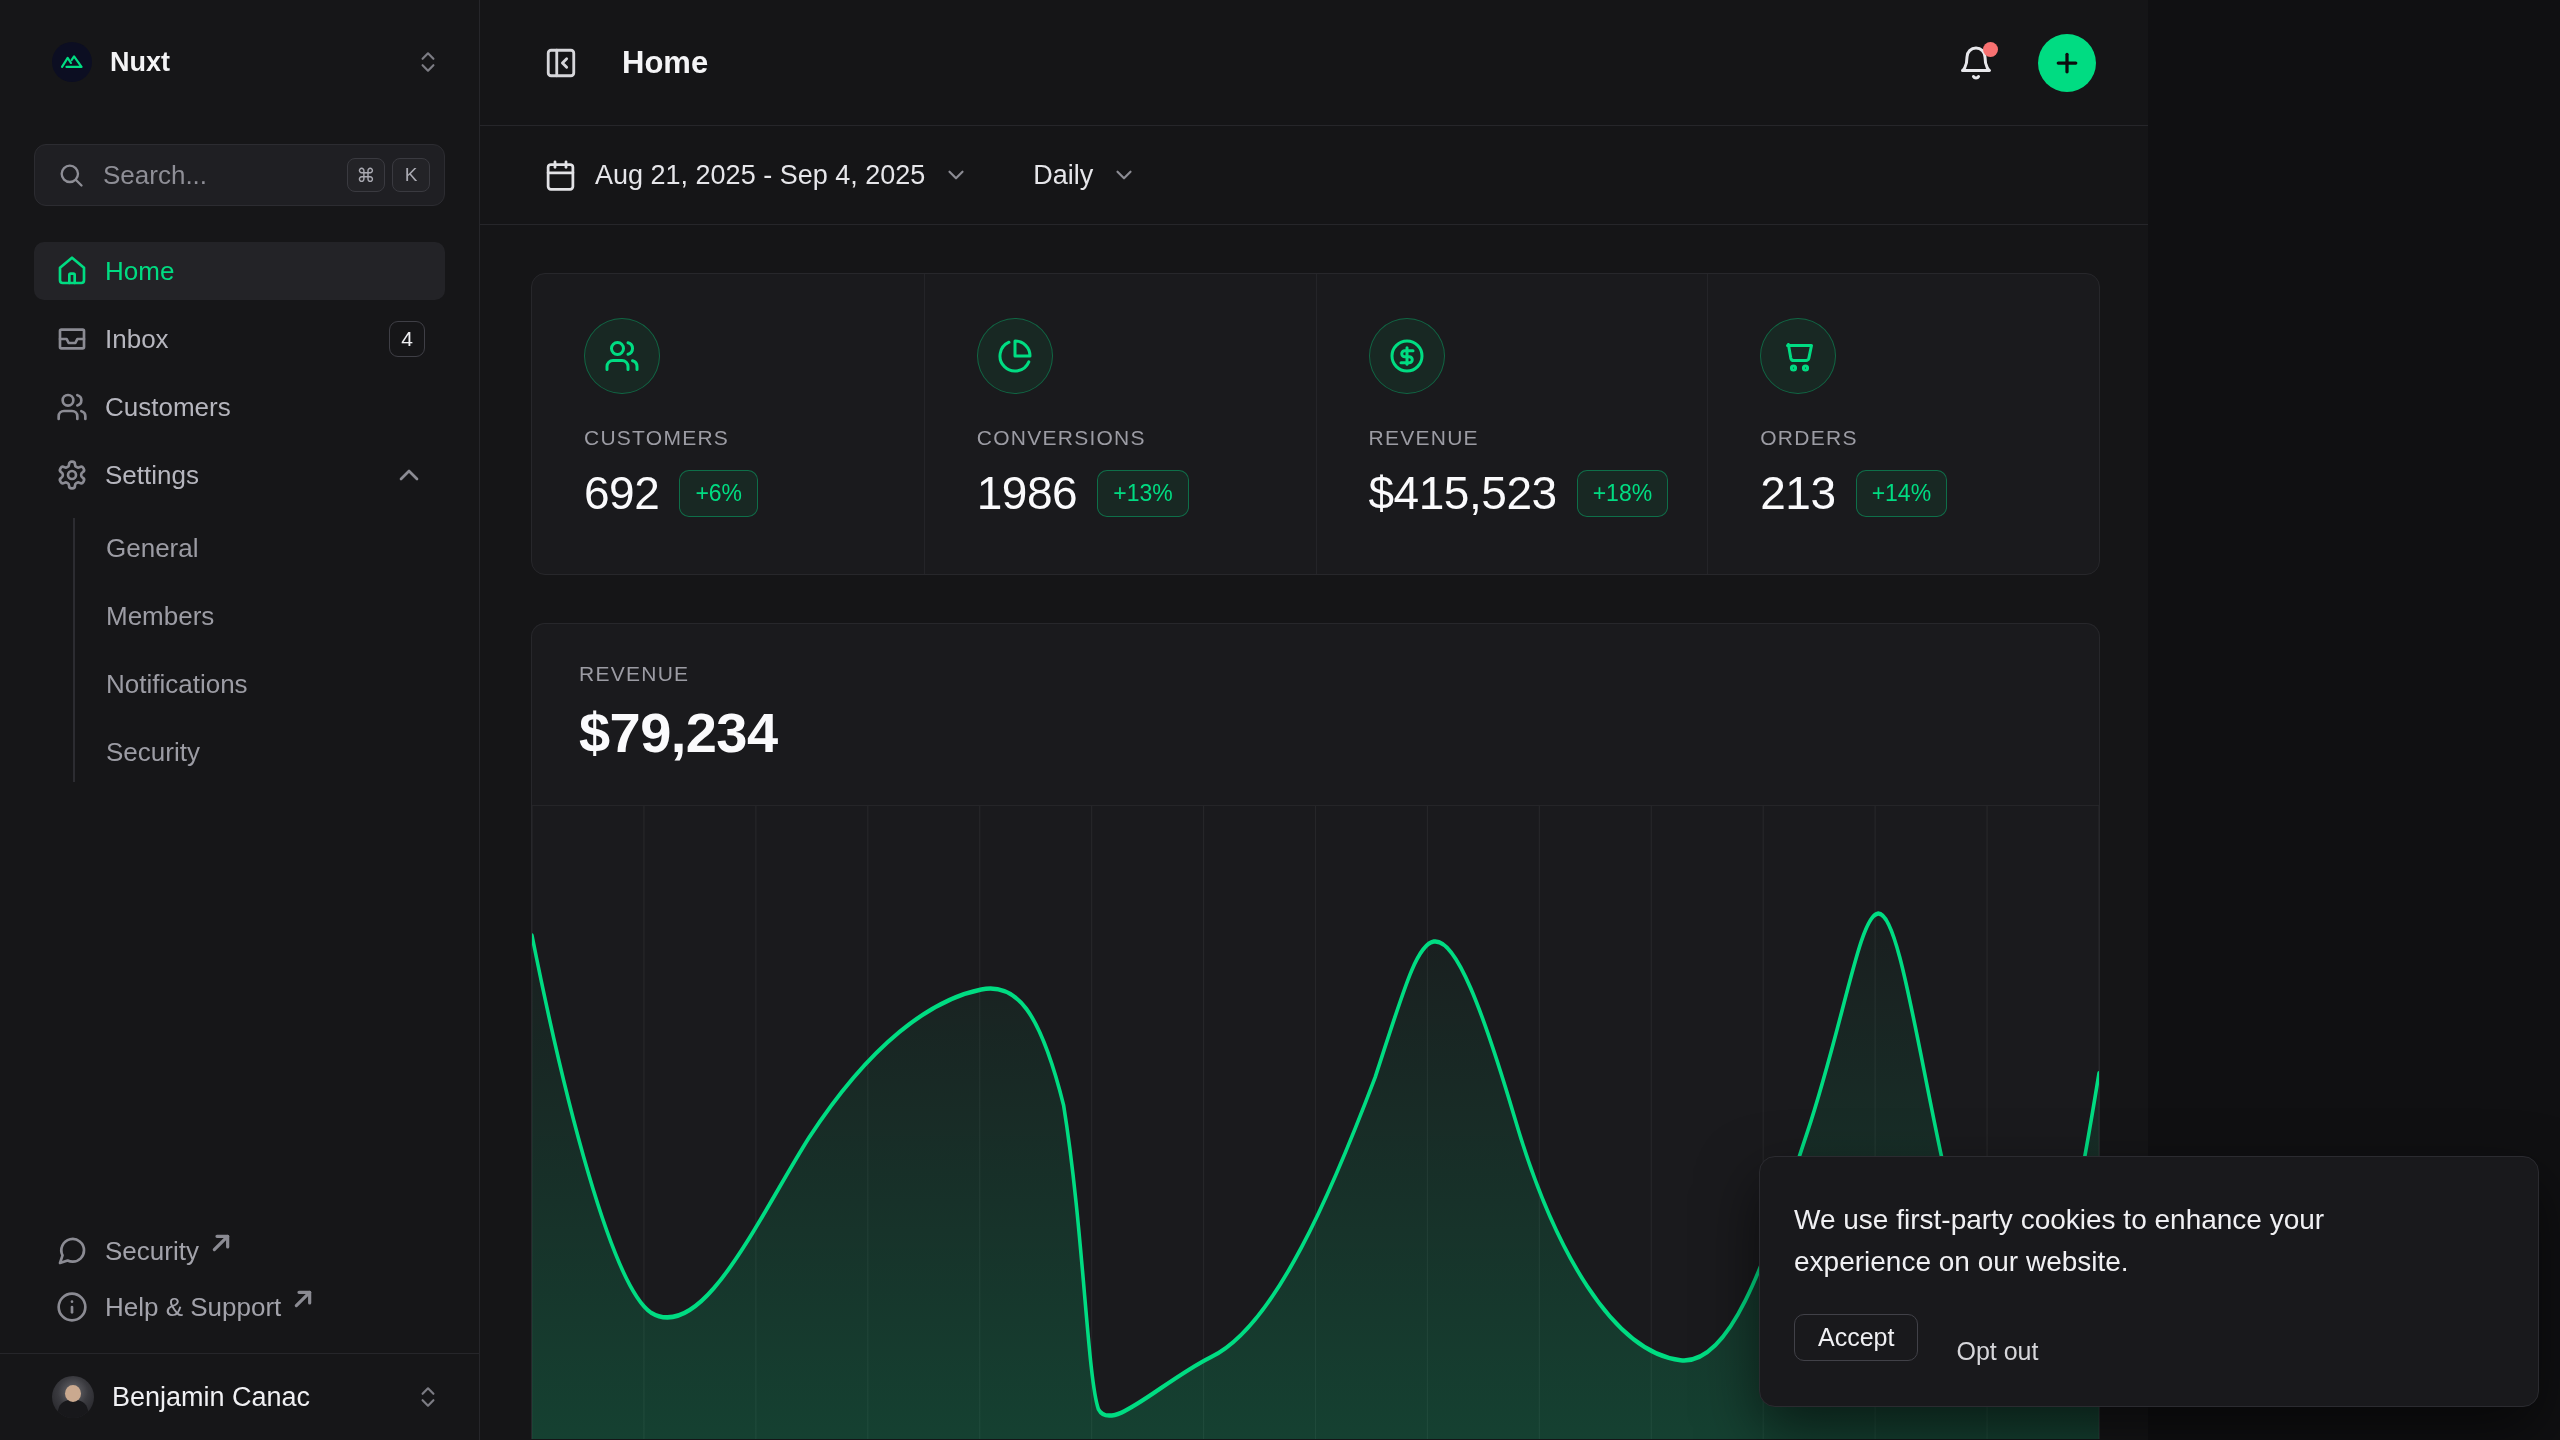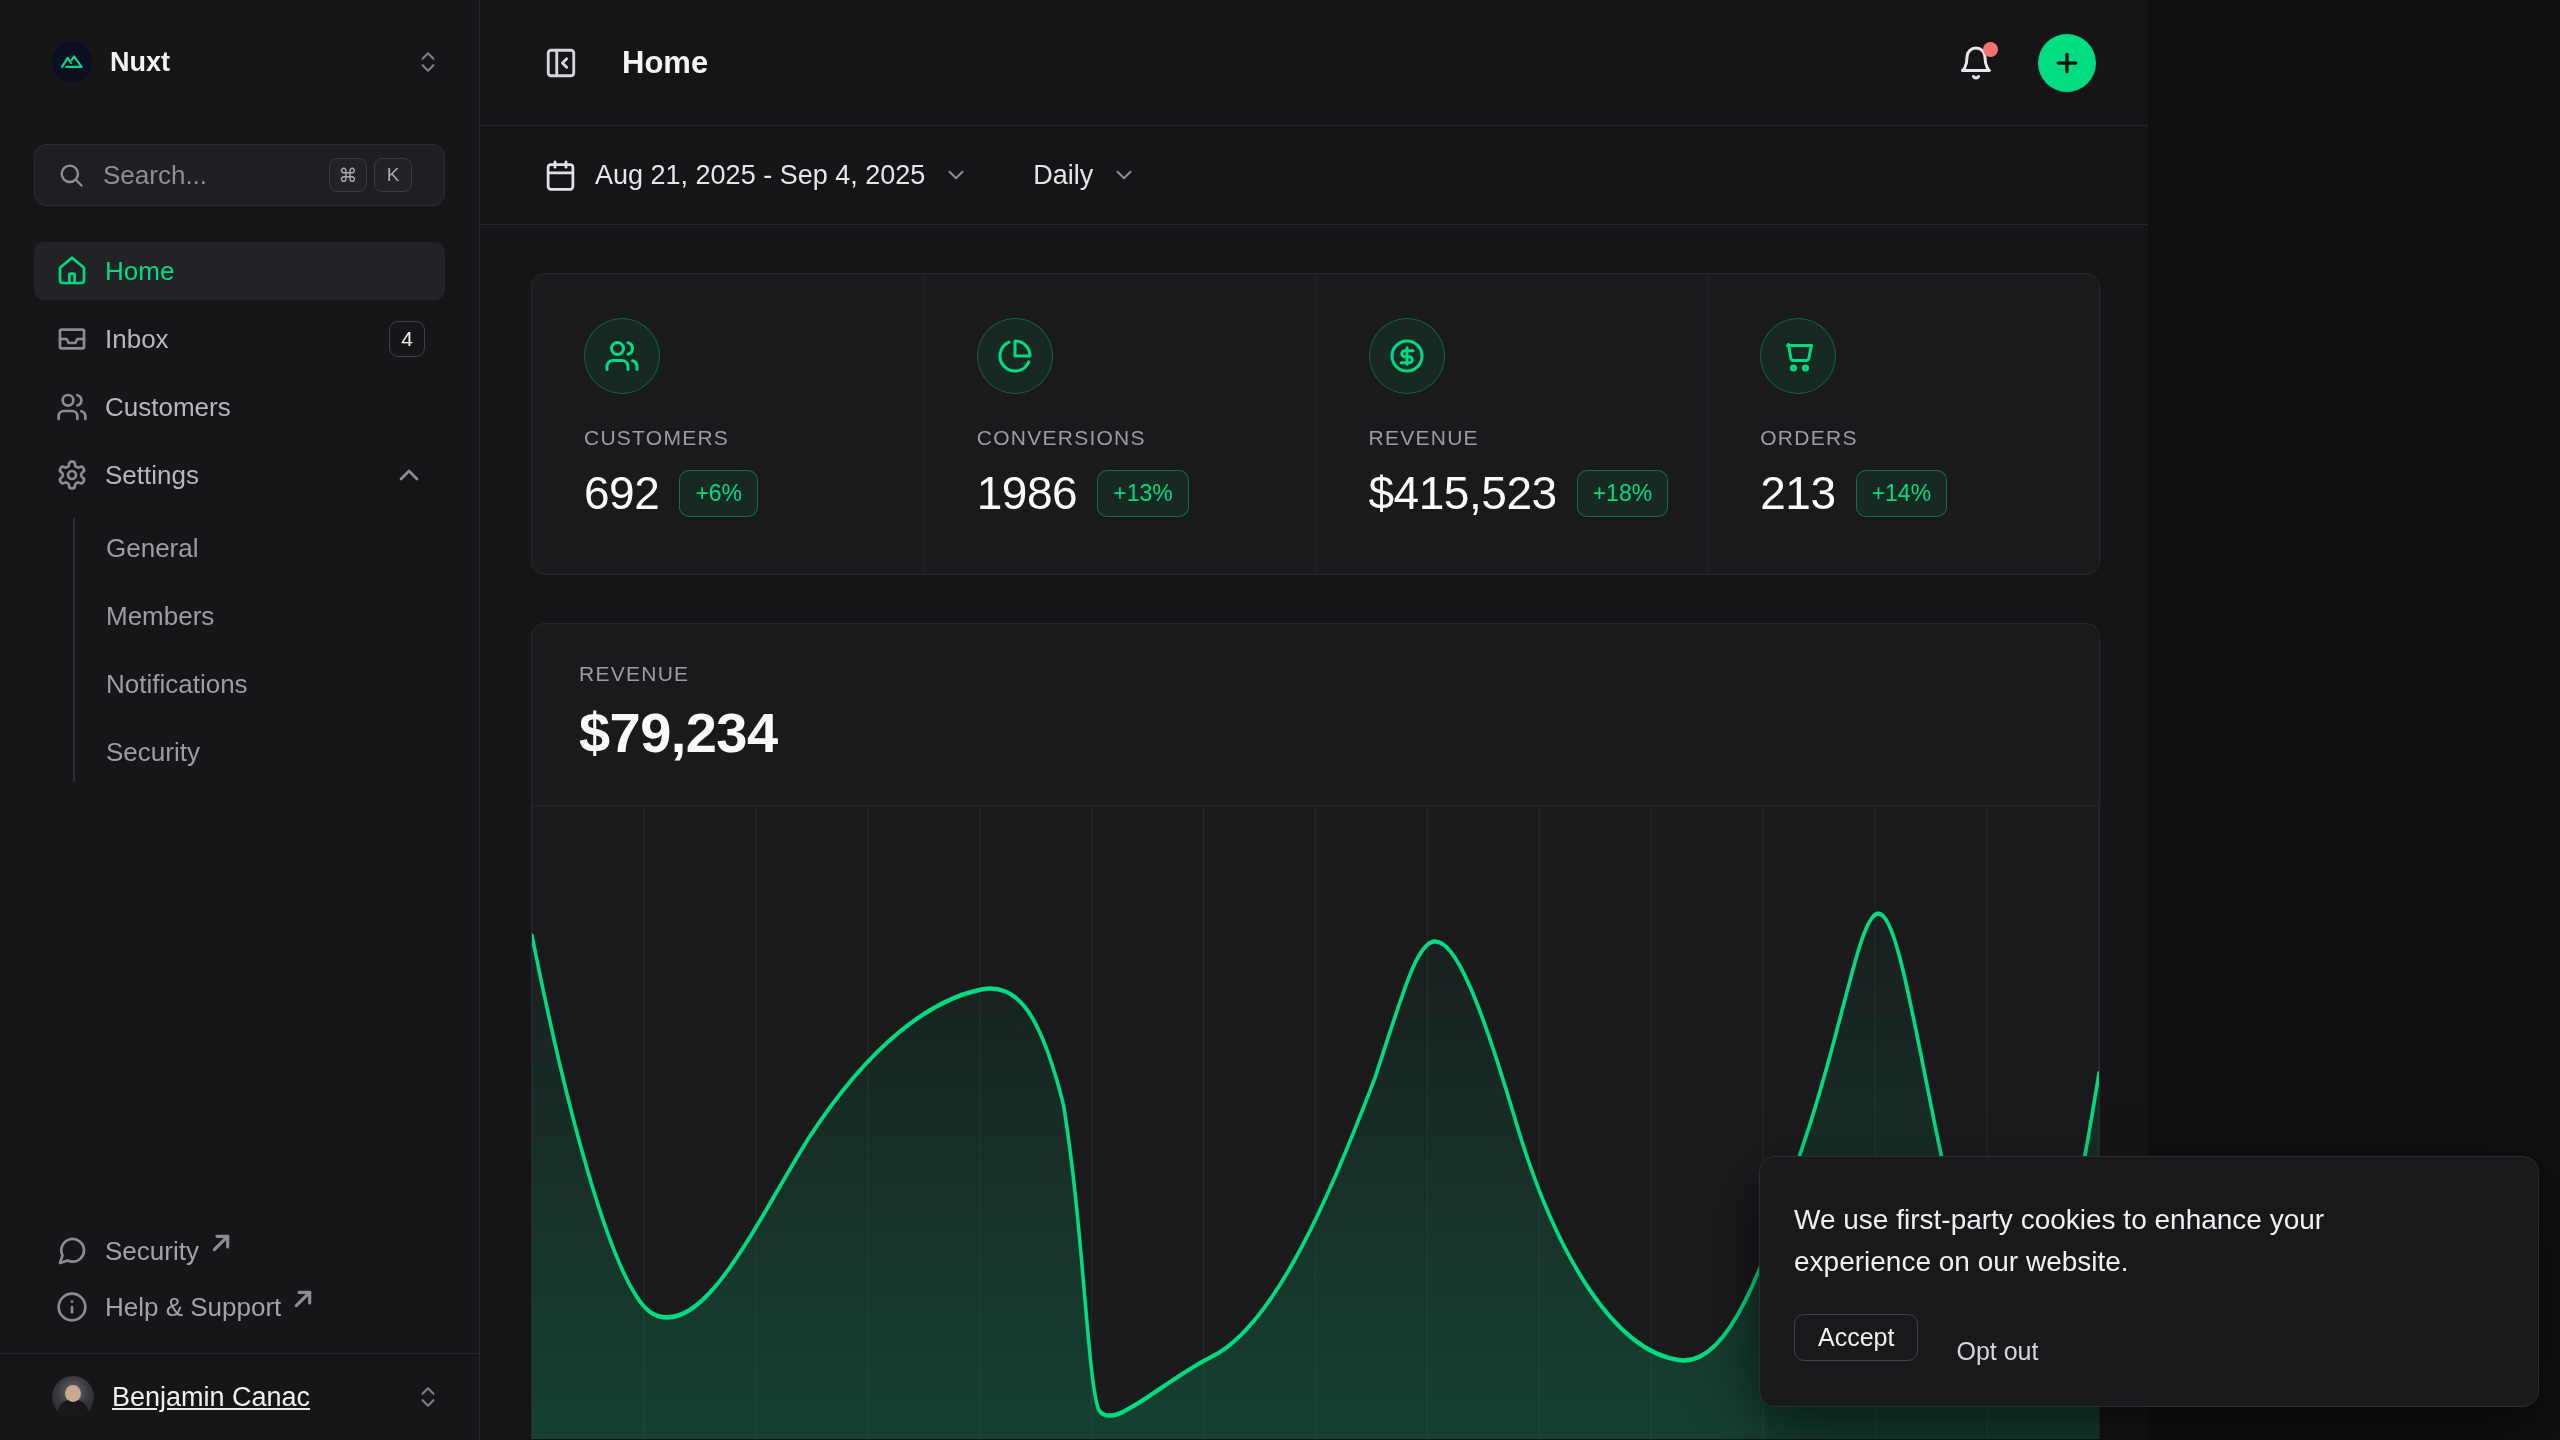--- a/index.html
+++ b/index.html
@@ -12,21 +12,21 @@
              display:flex; flex-direction:column; padding:0 34px; position:relative; }
   .team-row { display:flex; align-items:center; gap:18px; margin-top:36px; padding:0 4px 0 18px;
               height:52px; border-radius:10px; cursor:pointer; }
   .logo-avatar { width:40px; height:40px; border-radius:50%; background:#0c0e22;
                  display:flex; align-items:center; justify-content:center; flex:0 0 auto; }
   .logo-avatar svg { width:26px; height:26px; color:#00dc82; }
   .team-name { font-size:27px; font-weight:600; color:#f4f4f6; }
   .ic-chevrons { width:26px; height:26px; color:#7c7c84; margin-left:auto; }
 
   .search { margin-top:56px; height:62px; border-radius:12px; background:#1f1f23;
-            border:1px solid #2c2c31; display:flex; align-items:center; padding:0 32px 0 22px; cursor:text; }
+            border:1px solid #2c2c31; display:flex; align-items:center; padding:0 14px 0 22px; cursor:text; }
   .search svg { width:28px; height:28px; color:#8e8e96; }
   .search-ph { margin-left:18px; font-size:26px; color:#8e8e96; }
   .kbds { margin-left:auto; display:flex; gap:7px; }
   .kbds kbd { min-width:38px; height:34px; padding:0 8px; border-radius:8px; background:#232327;
               border:1px solid #3a3a40; color:#a9a9b1; font-size:19px; display:flex;
               align-items:center; justify-content:center; font-family:inherit; }
 
   nav { margin-top:36px; display:flex; flex-direction:column; gap:10px; }
   .nav-item { display:flex; align-items:center; height:58px; border-radius:10px; padding:0 20px 0 22px;
               color:#b6b6be; font-size:26px; cursor:pointer; }
@@ -43,21 +43,21 @@
   .sub-item { height:68px; display:flex; align-items:center; font-size:26px; color:#9c9ca4;
               border-radius:10px; cursor:pointer; }
 
   .sidebar-bottom { margin-top:auto; }
   .foot-link { display:flex; align-items:center; height:56px; padding:0 22px; color:#a2a2aa;
                font-size:26px; border-radius:10px; cursor:pointer; }
   .foot-link svg { width:32px; height:32px; color:#8b8b93; }
   .foot-link .lbl { margin-left:17px; }
   .ext-arrow { width:20px; height:20px; color:#8b8b93; margin:-16px 0 0 6px; }
   .side-divider { height:1px; background:#26262a; margin:18px -34px 0 -34px; }
-  .user-row { display:flex; align-items:center; gap:18px; height:86px; padding:0 4px 0 18px; cursor:pointer;text-decoration:underline; }
+  .user-row { display:flex; align-items:center; gap:18px; height:86px; padding:0 4px 0 18px; cursor:pointer; }
   .avatar { width:42px; height:42px; border-radius:50%; flex:0 0 auto; position:relative; overflow:hidden;
             background:radial-gradient(circle at 50% 38%, #6b6b70 0%, #3a3a3f 45%, #1d1d21 100%); }
   .avatar:after { content:""; position:absolute; left:50%; top:58%; transform:translateX(-50%);
                   width:30px; height:26px; border-radius:12px 12px 0 0; background:#18181b; }
   .avatar:before { content:""; position:absolute; left:50%; top:22%; transform:translateX(-50%);
                    width:16px; height:17px; border-radius:50%; background:#caa98f; z-index:1; }
   .user-name { font-size:27px; font-weight:500; color:#f0f0f3; }
 
   
   main { flex:1; display:flex; flex-direction:column; min-width:0; }

